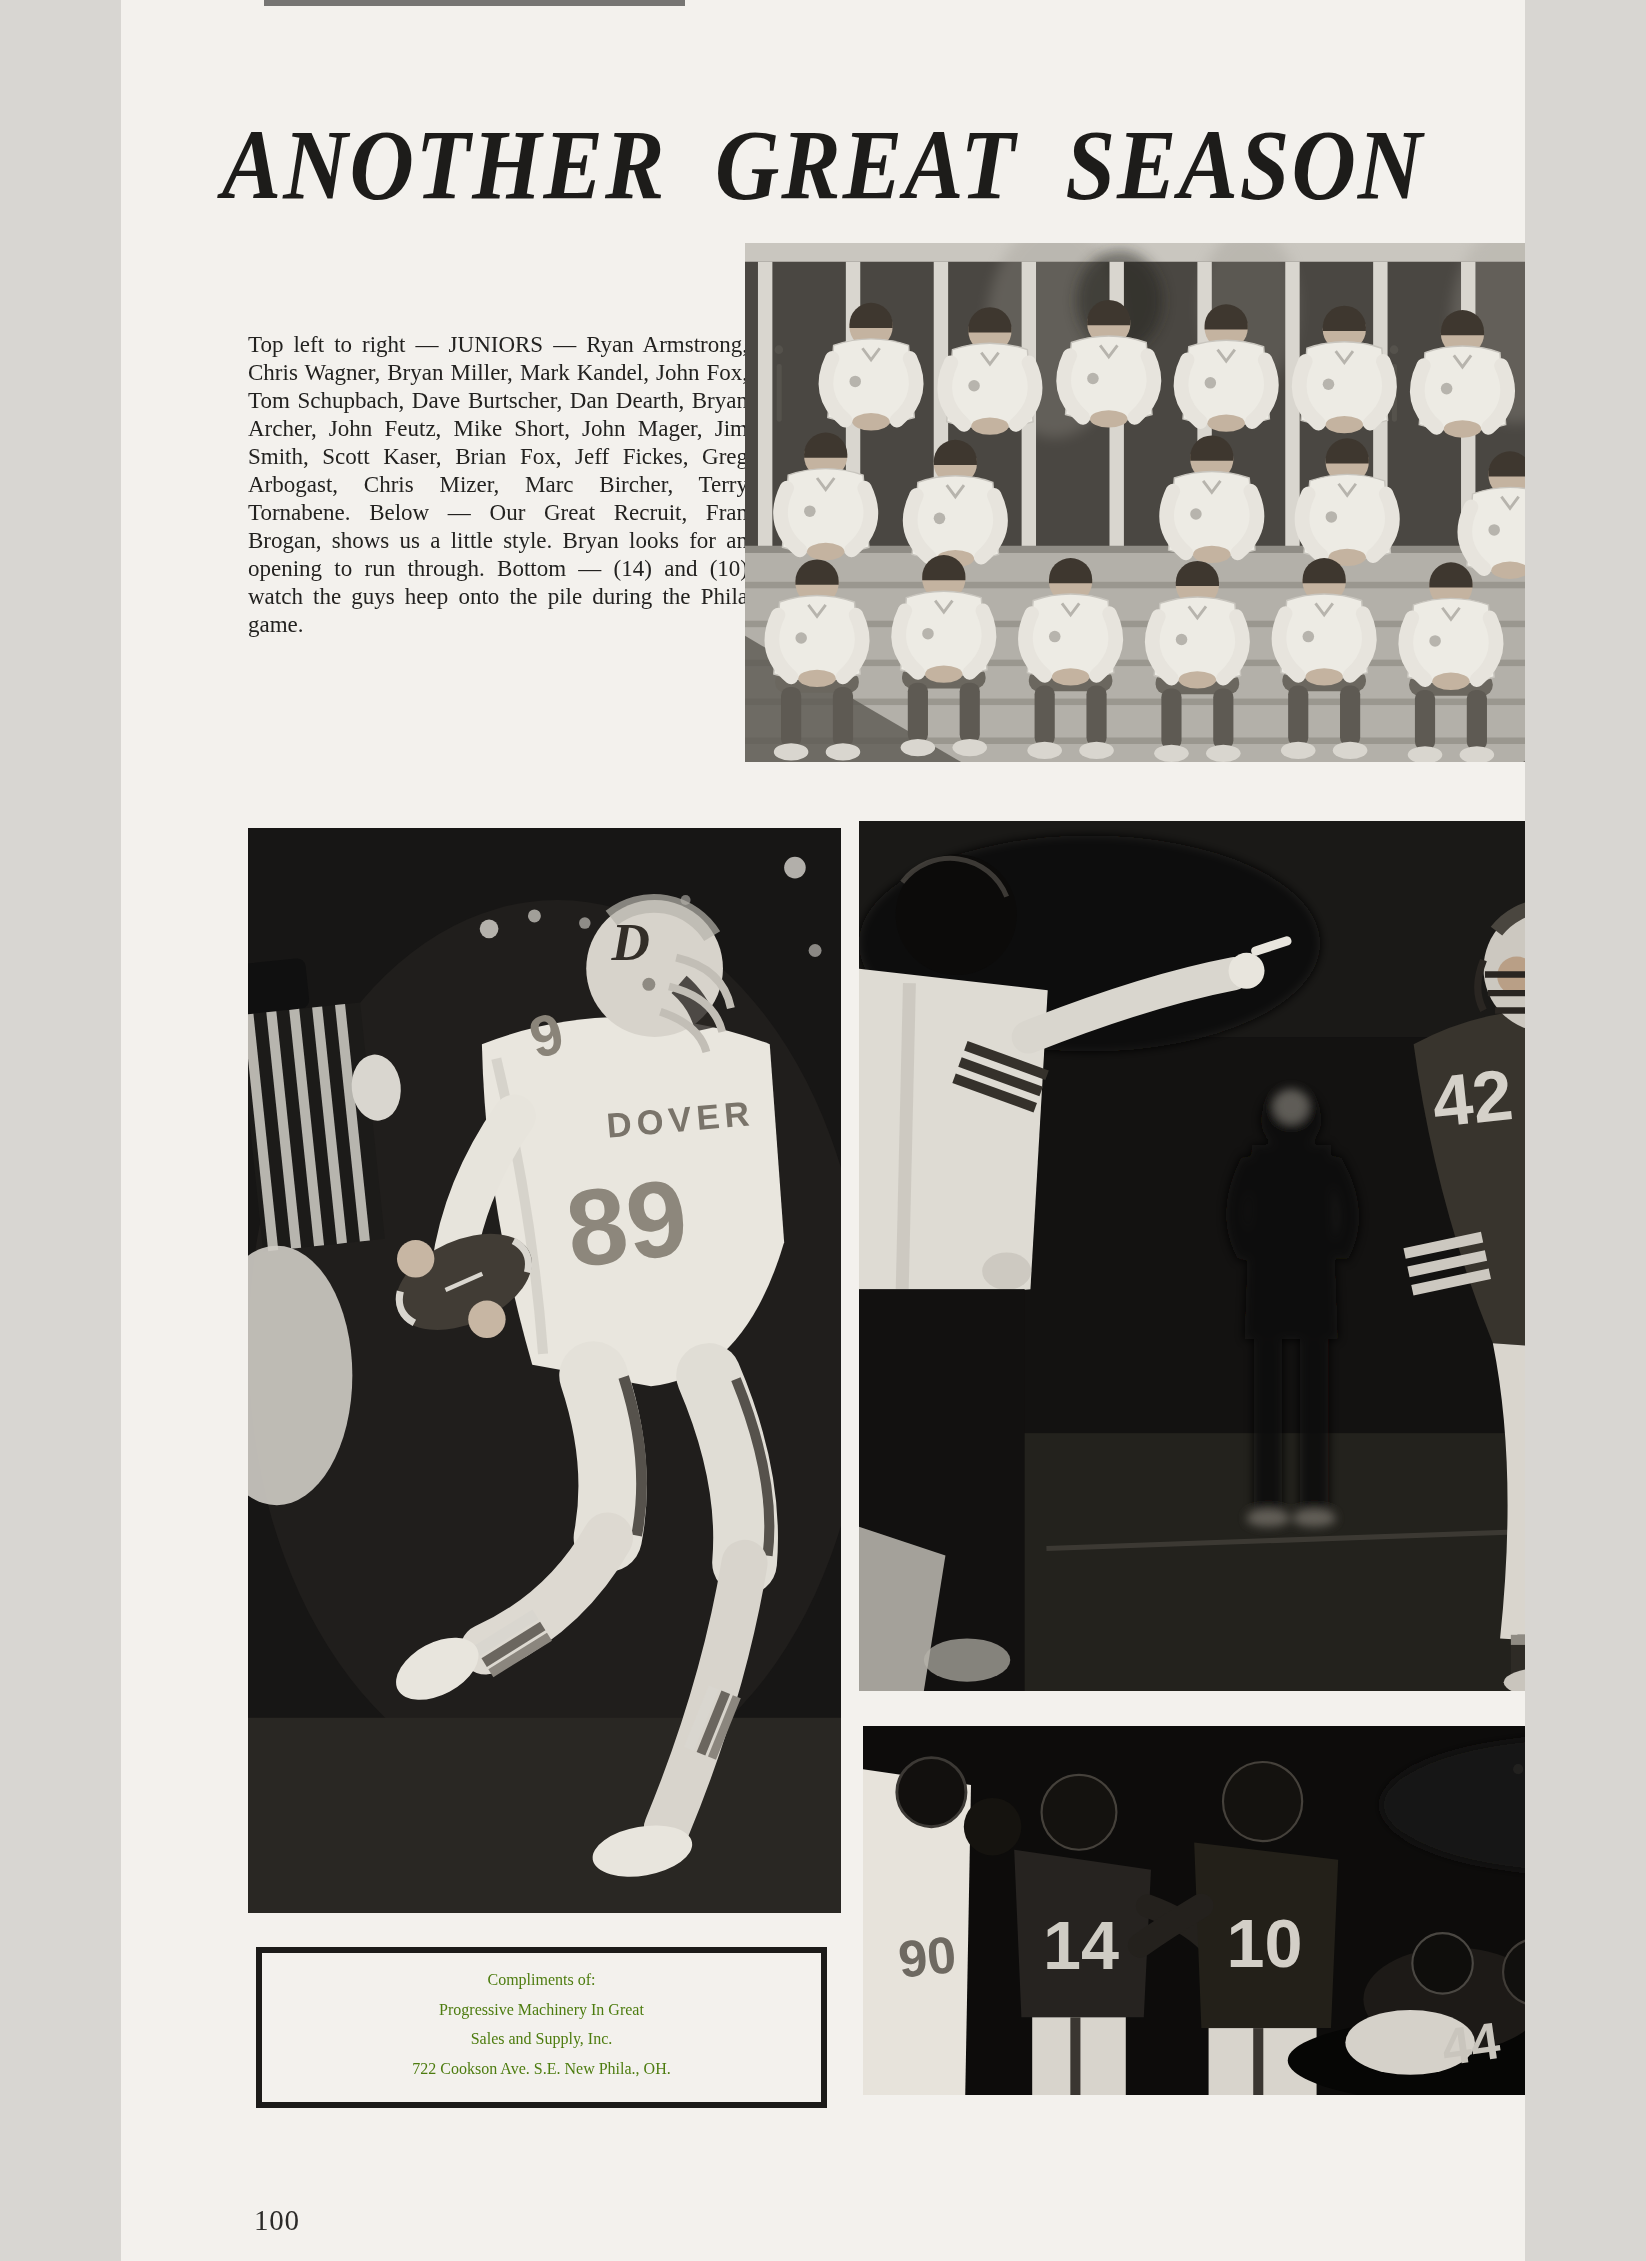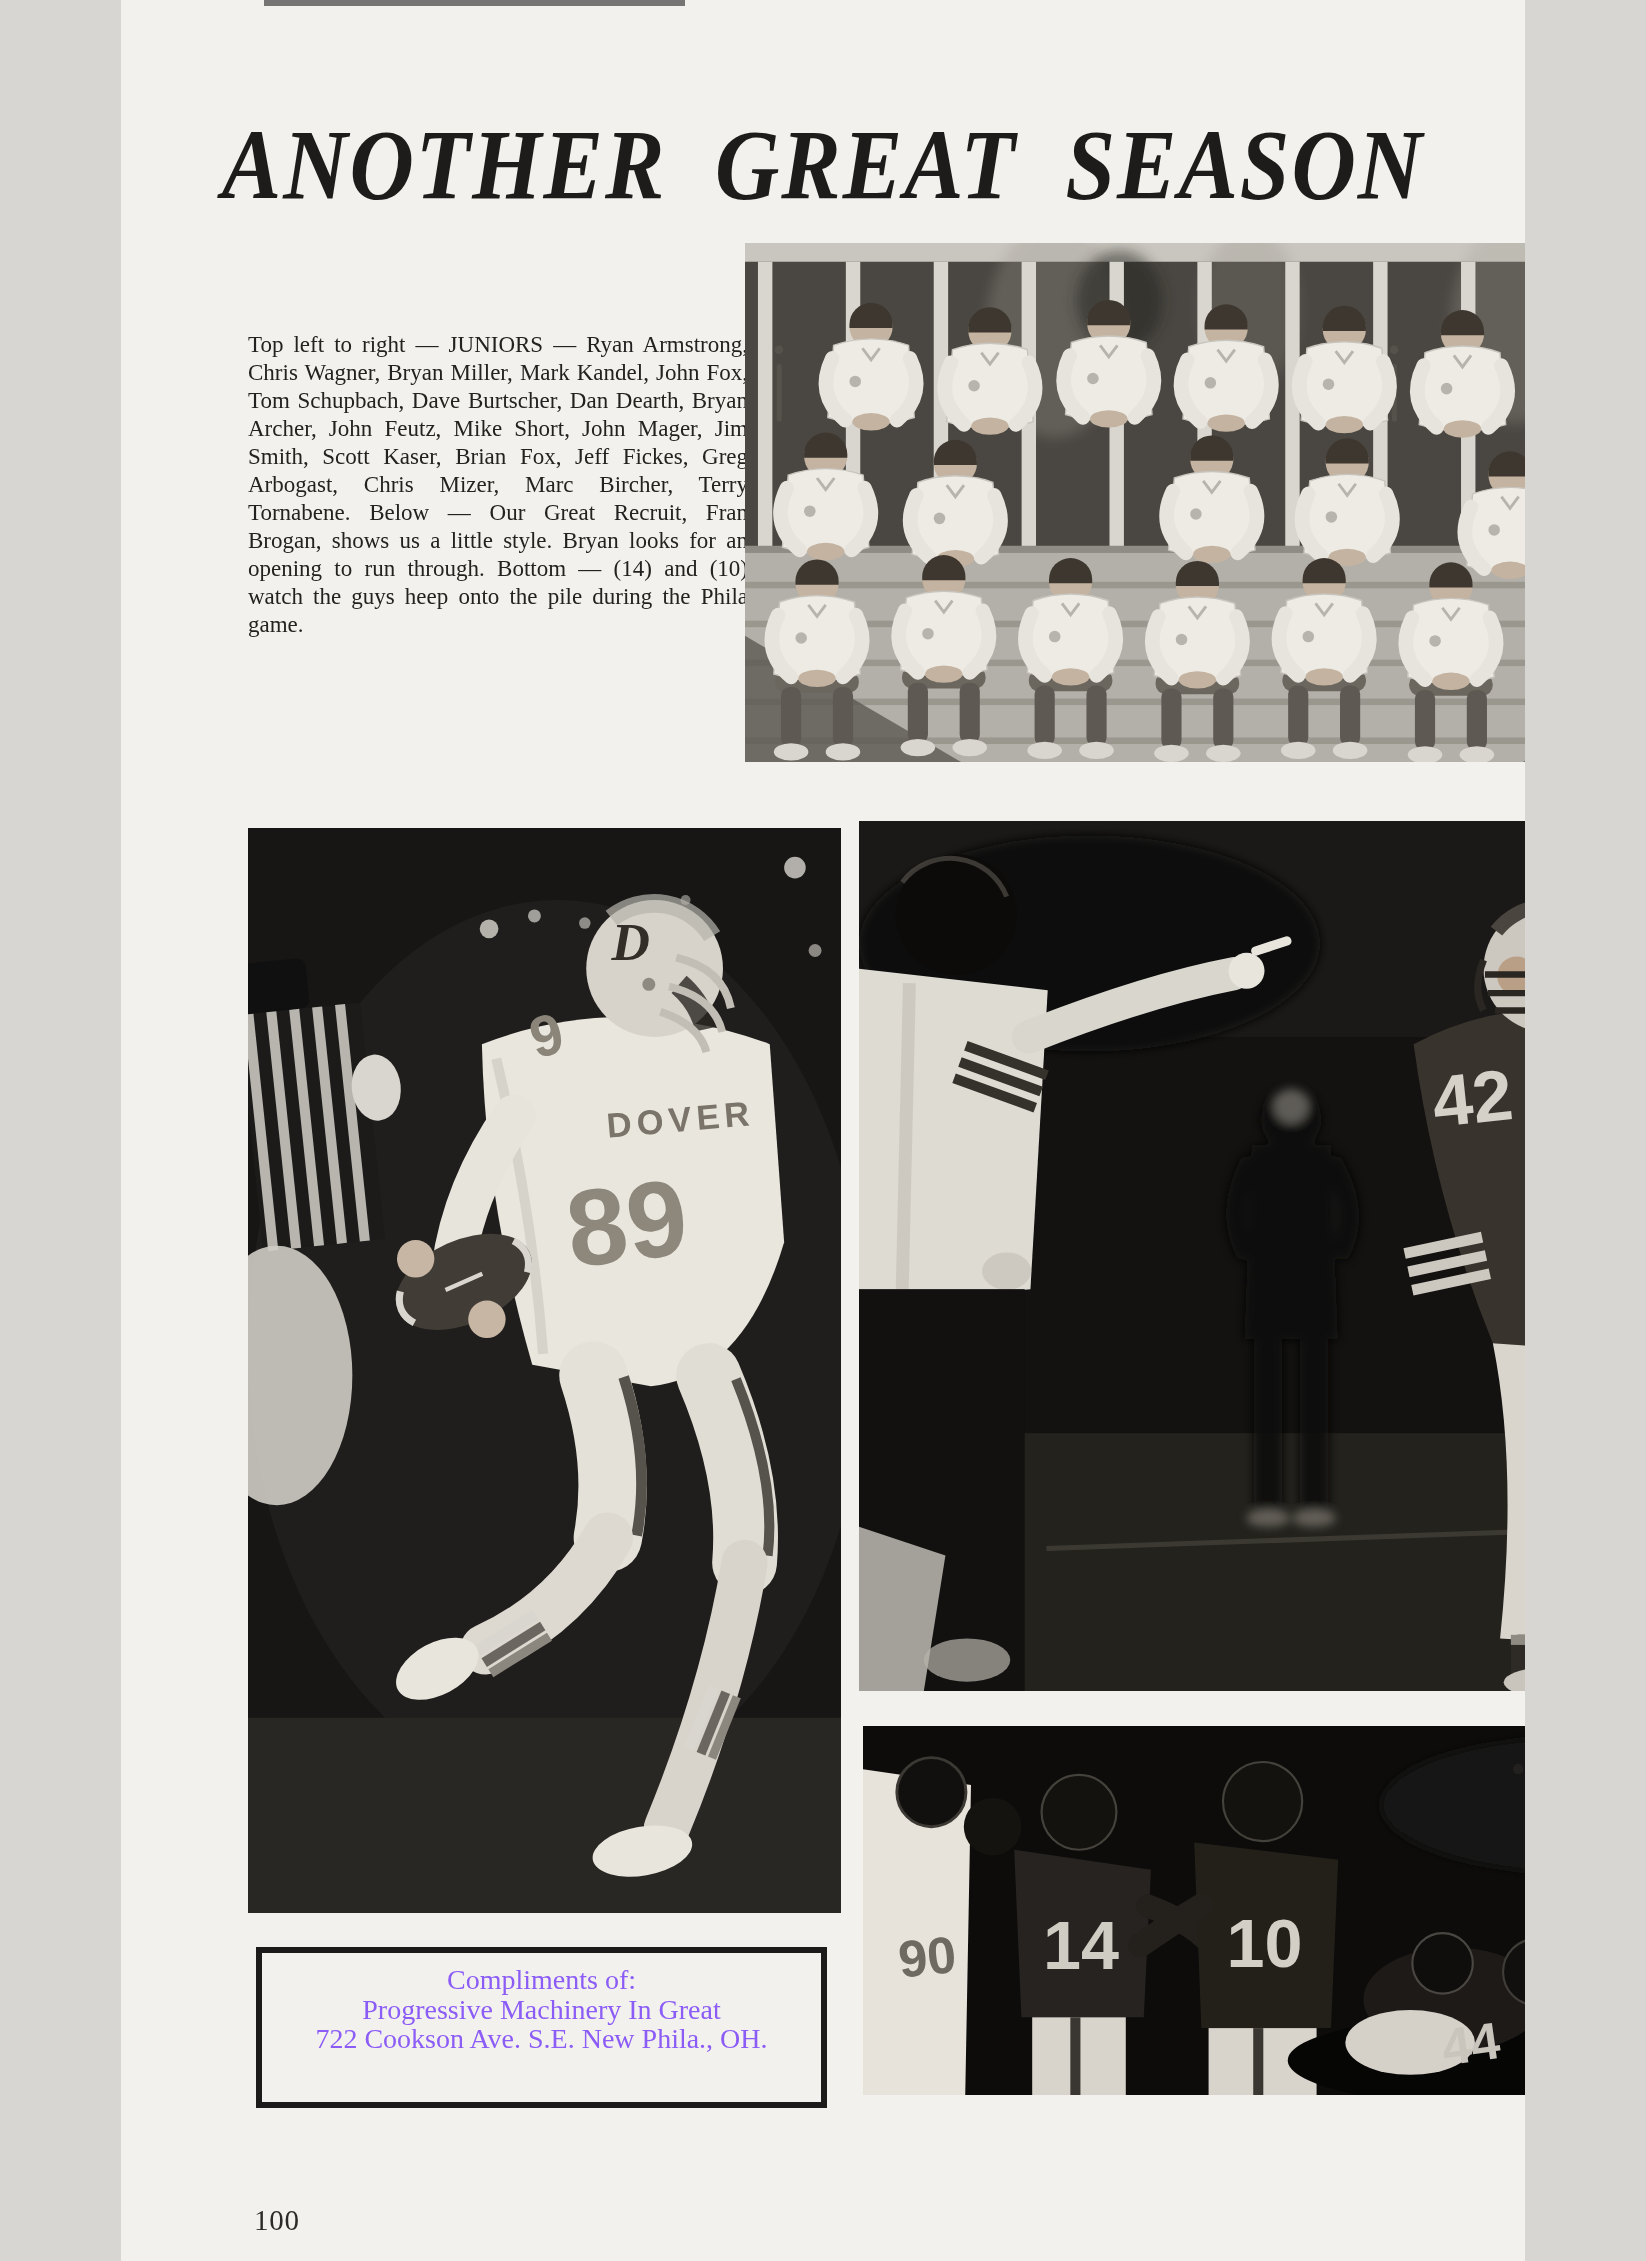--- a/index.html
+++ b/index.html
@@ -38,21 +38,21 @@
   .photo svg{display:block;width:100%;height:100%;}
   .photo-team {left:624px; top:243px;  width:984px;height:519px; background:#8e8b84;}
   .photo-runner {left:127px; top:828px; width:593px; height:1085px;}
   .photo-carrier{left:738px;top:821px; width:873px;height:870px;}
   .photo-pile {left:742px;top:1726px; width:869px;height:369px;}
   .ad-box{
     position:absolute;left:135px;top:1947px;width:559px;height:137px;
     border:6.5px solid #1c1b19;
     padding-top:12.2px;
     text-align:center;
-    font-size:28px;line-height:29.5px;color:#8b5cf6;
+    font-size:16px;line-height:29.5px;color:#4d7c0f;
     background:transparent;
   }
   .page-number{
     position:absolute;left:133px;top:2176px;
     font-size:29px;color:#2b2a28;letter-spacing:0.7px;margin-top:28px;
   }
   svg text{font-family:"Liberation Sans","DejaVu Sans",sans-serif;}
   svg text.serif{font-family:"Liberation Serif","DejaVu Serif",serif;}
 </style>
 </head>
@@ -369,19 +369,20 @@
         <path d="M1055,300 Q1090,230 1115,195" stroke="#d2cec6" stroke-width="26" fill="none" stroke-linecap="round"></path>
         <text x="808" y="472" font-size="72" font-weight="bold" fill="#c9c5bd" transform="rotate(-8 808 472)">44</text>
         <ellipse cx="1120" cy="480" rx="80" ry="38" fill="#b7b3ab" opacity=".5"></ellipse>
       </g>
     </svg>
   </div>
 
   <div class="ad-box">
     <div>Compliments of:</div>
     <div>Progressive Machinery In Great</div>
+    <div>Sales and Supply, Inc.</div>
     <div>722 Cookson Ave. S.E. New Phila., OH.</div>
   </div>
 
   <div class="page-number">100</div>
 
 </div>
 
 
 </body></html>

